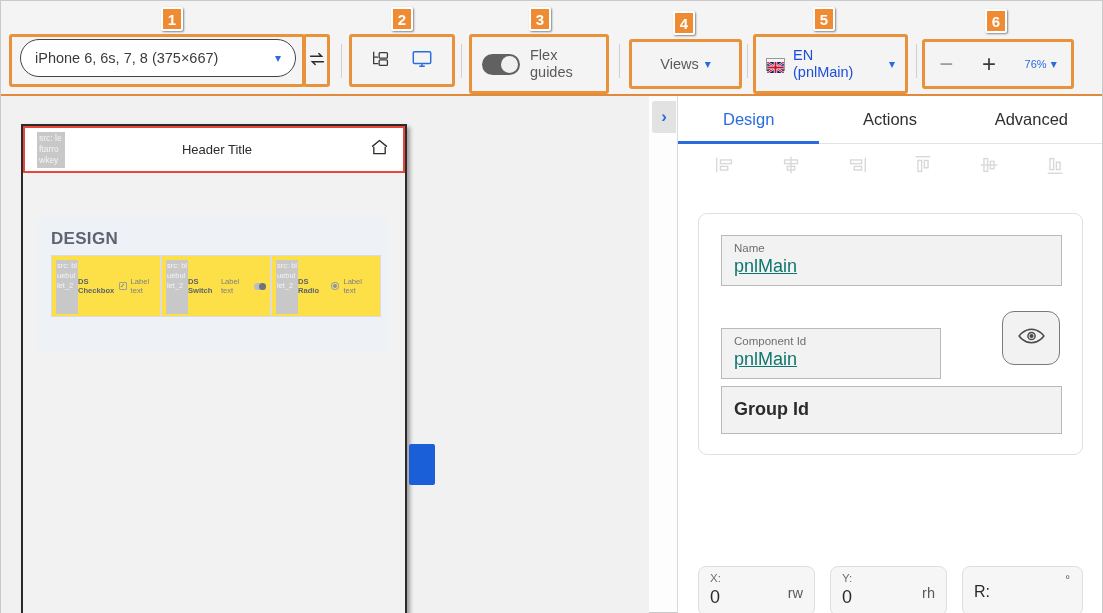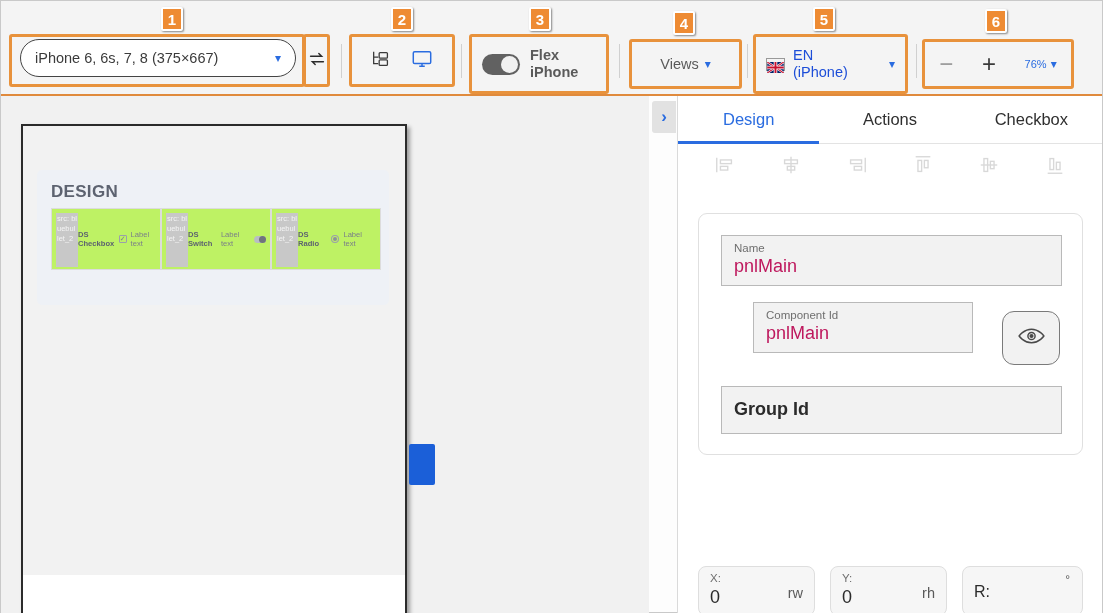--- a/index.html
+++ b/index.html
@@ -49,21 +49,21 @@
   .rot-icon { position:absolute; left:50%; top:50%; transform:translate(-50%,-50%); }
 
   
   .g2 { position:absolute; left:348px; top:33px; width:106px; height:53px; display:flex; align-items:center; justify-content:space-evenly; }
   .sep { position:absolute; width:1px; height:34px; background:#d0d0d0; top:43px; }
 
   
   .g3 { position:absolute; left:468px; top:33px; width:140px; height:60px; display:flex; align-items:center; padding:0 10px; gap:10px; }
   .toggle { width:38px; height:21px; border-radius:11px; background:#616161; position:relative; flex:none; }
   .toggle .knob { position:absolute; width:17px; height:17px; border-radius:50%; background:#f0f0f0; top:2px; left:19px; }
-  .flex-txt { font-size:14.5px; color:#5a5a5a; line-height:1.15;font-weight:bold; }
+  .flex-txt { font-size:14.5px; color:#5a5a5a; line-height:1.15; }
 
   
   .g4 { position:absolute; left:628px; top:38px; width:113px; height:50px; display:flex; align-items:center; justify-content:center; gap:6px; }
   .g4 .lbl { font-size:14.5px; color:#5a5a5a; }
 
   
   .g5 { position:absolute; left:752px; top:33px; width:155px; height:60px; display:flex; align-items:center; padding:0 10px; gap:8px; }
   .flag { width:19px; height:13px; flex:none; border:1px solid #999; }
   .lang-txt { font-size:14.5px; color:#1d4ed8; line-height:1.15; flex:1; }
 
@@ -99,21 +99,21 @@
   .home-ico { width:22px; flex:none; }
 
   .dev-body { position:relative; height:calc(100% - 47px); background:#f2f2f2; }
   .design-block {
     position:absolute; left:14px; top:44px; width:352px; height:135px;
     background:#eef1f6; border-radius:5px;
   }
   .design-title { font-size:17px; font-weight:bold; color:#5d6370; padding:12px 0 0 14px; letter-spacing:.3px; }
   .cards { display:flex; margin:6px 0 0 14px; }
   .card {
-    width:110px; height:62px; background:#bef264;
+    width:110px; height:62px; background:#fde047;
     border:1px solid #dcdcdc; display:flex; padding:4px;
   }
   .card .bimg {
     width:22px; height:54px; background:#c8c8c8; color:#f4f4f4;
     font-size:7.5px; line-height:10px; overflow:hidden; word-break:break-all; padding:1px; flex:none;
   }
   .card-inner { flex:1; display:flex; flex-direction:row; align-items:center; justify-content:space-around; }
   .card-title { font-size:7.6px; font-weight:bold; color:#5d6370; }
   .card-row { display:flex; align-items:center; gap:4px; font-size:7.6px; color:#7a7f88; }
   .cb-box { width:8px; height:8px; border:1px solid #9aa0aa; border-radius:1px; display:flex; align-items:center; justify-content:center; font-size:7px; color:#7a7f88; }
@@ -144,25 +144,25 @@
 
   .prop-card {
     position:absolute; left:20px; top:117px; width:385px; height:242px;
     border:1px solid #e0e0e0; border-radius:9px; background:#fff;
   }
   .fld {
     background:#f2f2f2; border:1px solid #b9b9b9; border-radius:0;
     padding:5px 12px 7px; position:relative;
   }
   .fld .cap { font-size:11.5px; color:#6f6f6f; line-height:14px; }
-  .fld .val { font-size:18px; color:#be185d; line-height:23px; }
+  .fld .val { font-size:18px; color:#0f766e; line-height:23px;text-decoration:underline; }
   .fld .ph  { font-size:18px; color:#2b2b2b; line-height:23px;font-weight:bold; }
 
   .f-name { position:absolute; left:22px; top:21px; width:341px; }
-  .f-cid  { position:absolute; left:22px; top:88px; width:220px;margin-left:32px; }
+  .f-cid  { position:absolute; left:22px; top:114px; width:220px; }
   .eye-btn {
     position:absolute; left:303px; top:97px; width:58px; height:54px;
     background:#f2f2f2; border:1px solid #7a7a7a; border-radius:12px;
     display:flex; align-items:center; justify-content:center;
   }
   .f-gid  { position:absolute; left:22px; top:172px; width:341px; padding:11px 12px 12px; }
 
   .coord { position:absolute; background:#f6f6f6; border:1px solid #dedede; border-radius:8px; }
   .coord .cap { position:absolute; left:11px; top:5px; font-size:11.5px; color:#6f6f6f; }
   .coord .val { position:absolute; left:11px; top:20px; font-size:18px; color:#2b2b2b; }
@@ -223,21 +223,21 @@
     </div>
 
     <div class="sep" style="left:460px;"></div>
 
     <div class="g3 hl">
       <div class="toggle">
           <span class="knob"></span>
         </div>
       <div class="flex-txt">
         <div>Flex</div>
-        <div>iPhone</div>
+        <div>guides</div>
       </div>
     </div>
 
     <div class="sep" style="left:618px;"></div>
 
     <div class="g4 hl">
       <span class="lbl">Views</span>
       <span class="chev">▾</span>
     </div>
 
@@ -248,40 +248,50 @@
         <svg width="17" height="11" viewBox="0 0 60 40">
           <rect width="60" height="40" fill="#012169"></rect>
           <path d="M0,0 60,40 M60,0 0,40" stroke="#fff" stroke-width="8"></path>
           <path d="M0,0 60,40 M60,0 0,40" stroke="#C8102E" stroke-width="4"></path>
           <path d="M30,0 v40 M0,20 h60" stroke="#fff" stroke-width="13"></path>
           <path d="M30,0 v40 M0,20 h60" stroke="#C8102E" stroke-width="7"></path>
         </svg>
       </span>
       <span class="lang-txt">
         <span style="display:block">EN</span>
-        <span style="display:block">(iPhone)</span>
+        <span style="display:block">(pnlMain)</span>
       </span>
       <span class="chev">▾</span>
     </div>
 
     <div class="sep" style="left:915px;"></div>
 
     <div class="g6 hl">
       <span class="zm-minus">−</span>
       <span class="zm-plus">+</span>
       <span style="display:flex;align-items:center;gap:4px">
         <span class="zm-val">76%</span>
         <span class="chev">▾</span>
       </span>
     </div>
   </div>
 
   <div class="canvas-area">
     <div class="device-frame">
 
+      <div class="dev-header">
+        <span class="broken-img">src: leftarrowkey</span>
+        <span class="hdr-title">Header Title</span>
+        <span class="home-ico">
+          <svg width="21" height="21" viewBox="0 0 24 24" fill="none" stroke="#2b2b2b" stroke-width="1.5" stroke-linejoin="round">
+            <path d="M3.5 11 12 4l8.5 7"></path>
+              <path d="M5.5 11v8h13v-8"></path>
+          </svg>
+        </span>
+      </div>
 
       <div class="dev-body">
         <div class="design-block">
           <div class="design-title">DESIGN</div>
           <div class="cards">
 
             <div class="card">
               <span class="bimg">src: bluebullet_2</span>
               <span class="card-inner">
                 <span class="card-title">DS Checkbox</span>
@@ -328,21 +338,21 @@
 
   <div class="collapse-tab">
     <span>›</span>
   </div>
 
   <div class="panel">
 
     <div class="tabs">
       <div class="tab active">Design</div>
       <div class="tab">Actions</div>
-      <div class="tab">Checkbox</div>
+      <div class="tab">Advanced</div>
     </div>
 
     <div class="align-row">
       <span>
         <svg width="24" height="22" viewBox="0 0 24 24" fill="none" stroke="#d8d8d8" stroke-width="1.5">
           <path d="M3 4v16"></path>
             <rect x="7" y="6.5" width="12" height="4"></rect>
             <rect x="7" y="13.5" width="8" height="4"></rect>
         </svg>
       </span>

